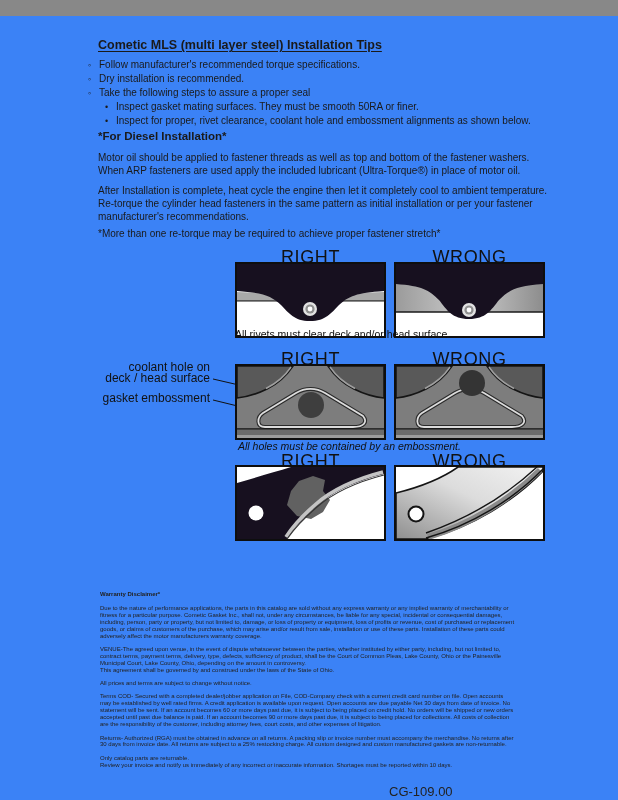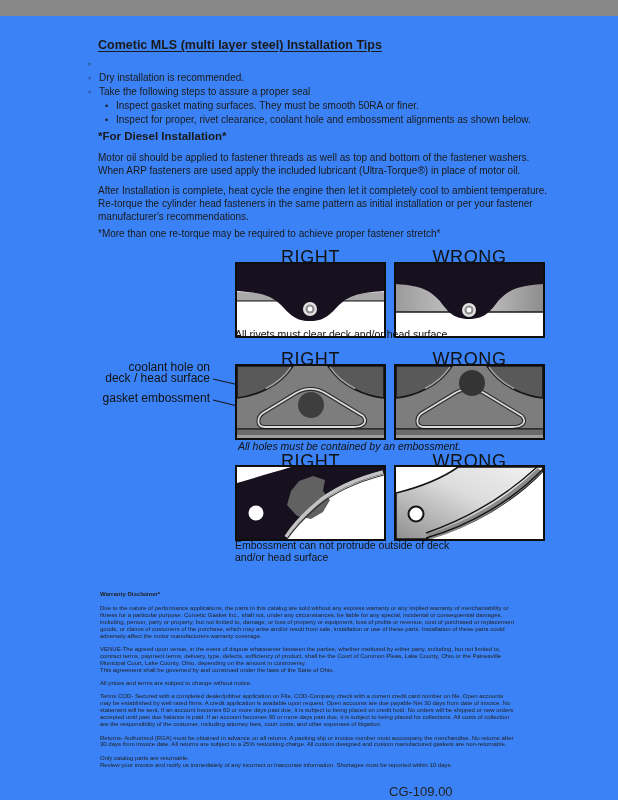--- a/index.html
+++ b/index.html
@@ -39,20 +39,21 @@
 </head>
 <body>
 
 <div class="page">
 
   <h1 class="title">Cometic MLS (multi layer steel) Installation Tips</h1>
 
   <div class="bullets">
     <div class="bullet">
       <span class="glyph">◦</span>
+      <span>Follow manufacturer's recommended torque specifications.</span>
     </div>
     <div class="bullet">
       <span class="glyph">◦</span>
       <span>Dry installation is recommended.</span>
     </div>
     <div class="bullet">
       <span class="glyph">◦</span>
       <span>Take the following steps to assure a proper seal</span>
     </div>
     <div class="bullet sub">
@@ -178,21 +179,20 @@
         </linearGradient>
       </defs>
       <rect width="147" height="72" fill="#ffffff"></rect>
       <path d="M0,26 C28,19 48,10 62,0 L147,0 L147,4 C118,34 76,60 30,72 L0,72 Z" fill="url(#gradW3)" stroke="#141414" stroke-width="1.6"></path>
       <path d="M144,3 C116,31 76,57 32,70" stroke="#8a8a8a" stroke-width="6" fill="none"></path>
       <path d="M141,0 C113,26 76,50 30,66" stroke="#141414" stroke-width="1.4" fill="none"></path>
       <path d="M147,2 C118,32 76,58 30,71" stroke="#141414" stroke-width="1.4" fill="none"></path>
       <circle cx="20" cy="47" r="7.5" fill="#ffffff" stroke="#141414" stroke-width="2"></circle>
     </svg>
   </div>
-  <div class="caption" style="left:235px; top:523px; width:238px;">Embossment can not protrude outside of deck and/or head surface</div>
 
   <div class="disclaimer">
     <h3>Warranty Disclaimer*</h3>
     <p>Due to the nature of performance applications, the parts in this catalog are sold without any express warranty or any implied warranty of merchantability or fitness for a particular purpose.  Cometic Gasket Inc., shall not, under any circumstances, be liable for any special, incidental or consequential damages, including, person, party or property, but not limited to, damage, or loss of property or equipment, loss of profits or revenue, cost of purchased or replacement goods, or claims of customers of the purchase, which may arise and/or result from sale, installation or use of these parts.  Installation of these parts could adversely affect the motor manufacturers warranty coverage.</p>
     <p>VENUE-The agreed upon venue, in the event of dispute whatsoever between the parties, whether instituted by either party, including, but not limited to, contract terms, payment terms, delivery, type, defects, sufficiency of product, shall be the Court of Common Pleas, Lake County, Ohio or the Painesville Municipal Court, Lake County, Ohio, depending on the amount in controversy.
 This agreement shall be governed by and construed under the laws of the State of Ohio.</p>
     <p>All prices and terms are subject to change without notice.</p>
     <p>Terms COD- Secured with a completed dealer/jobber application on File, COD-Company check with a current credit card number on file.  Open accounts may be established by well rated firms.  A credit application is available upon request.  Open accounts are due payable Net 30 days from date of invoice.  No statement will be sent.  If an account becomes 60 or more days past due, it is subject to being placed on credit hold.  No orders will be shipped or new orders accepted until past due balance is paid.  If an account becomes 90 or more days past due, it is subject to being placed for collections.  All costs of collection are the responsibility of the customer, including attorney fees, court costs, and other expenses of litigation.</p>
     <p>Returns- Authorized (RGA) must be obtained in advance on all returns.  A packing slip or invoice number must accompany the merchandise.  No returns after 30 days from invoice date.  All returns are subject to a 25% restocking charge.  All custom designed and custom manufactured gaskets are non-returnable.</p>
     <p>Only catalog parts are returnable.

